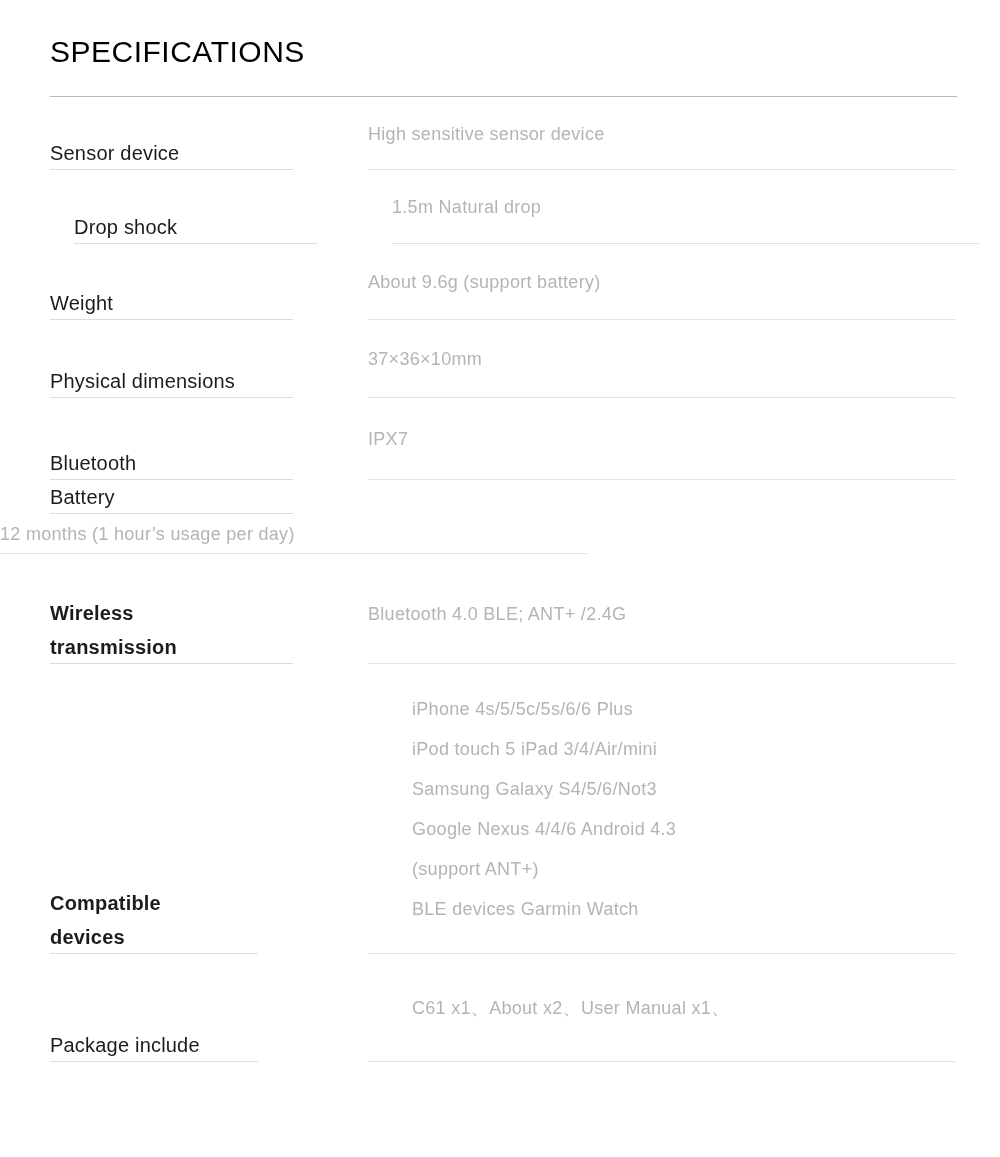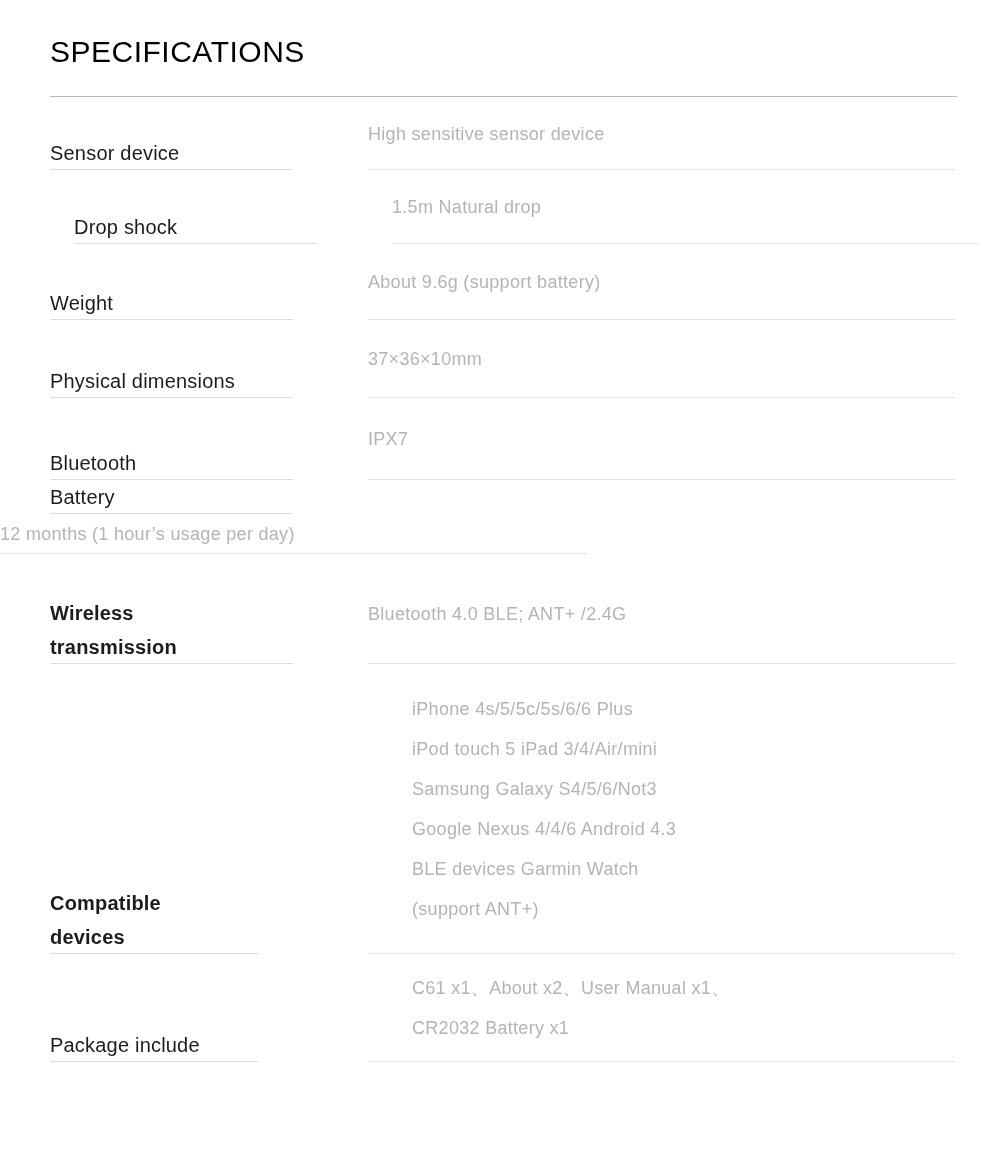--- a/index.html
+++ b/index.html
@@ -211,32 +211,31 @@
           <span class="lline">Compatible</span>
           <span class="lline">devices</span>
         </span>
       </div>
       <div class="cell-value">
         <span class="value-lines">
           <span class="vline">iPhone 4s/5/5c/5s/6/6 Plus</span>
           <span class="vline">iPod touch 5 iPad 3/4/Air/mini</span>
           <span class="vline">Samsung Galaxy S4/5/6/Not3</span>
           <span class="vline">Google Nexus 4/4/6 Android 4.3</span>
+          <span class="vline">(support ANT+)</span>
           <span class="vline">BLE devices Garmin Watch</span>
-          <span class="vline">(support ANT+)</span>
         </span>
       </div>
     </div>
 
     <div class="spec-row short-rule" style="height:108px;">
       <div class="cell-label">
         <span>Package include</span>
       </div>
       <div class="cell-value">
         <span class="value-lines">
           <span class="vline">C61 x1、About x2、User Manual x1、</span>
-          <span class="vline">CR2032 Battery x1</span>
         </span>
       </div>
     </div>
 
   </div>
 </div>
 
 </body></html>

